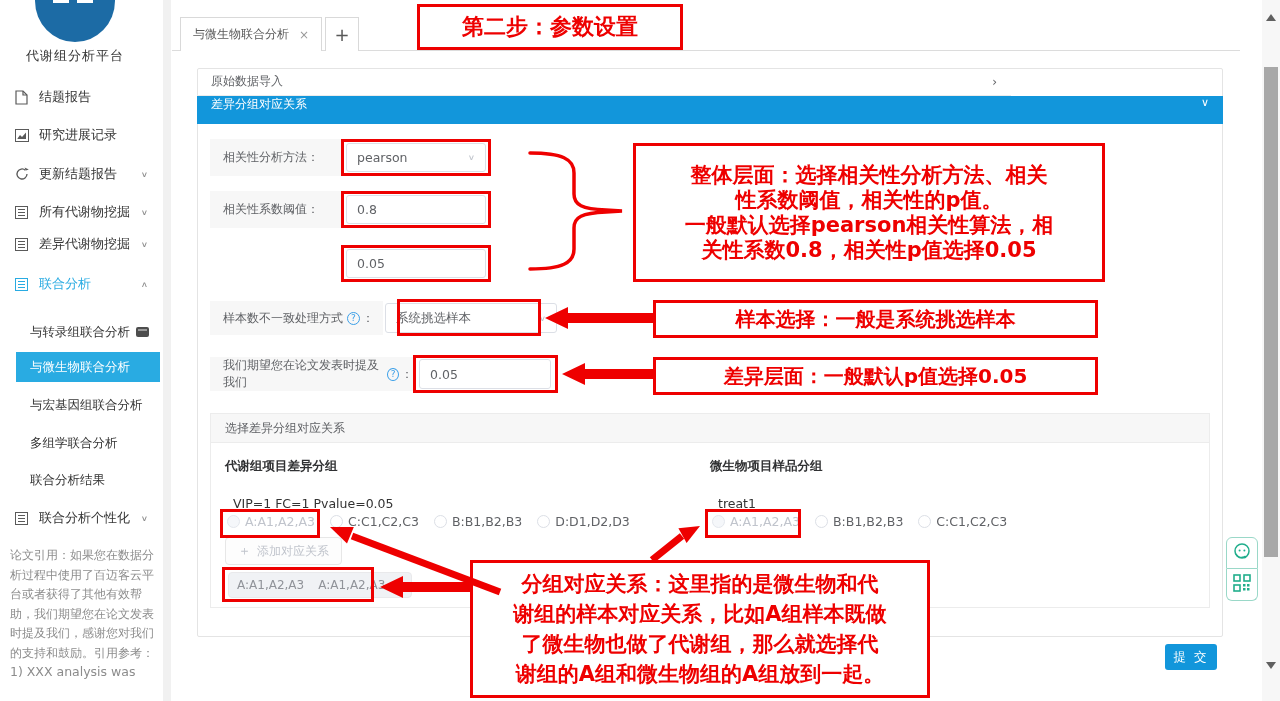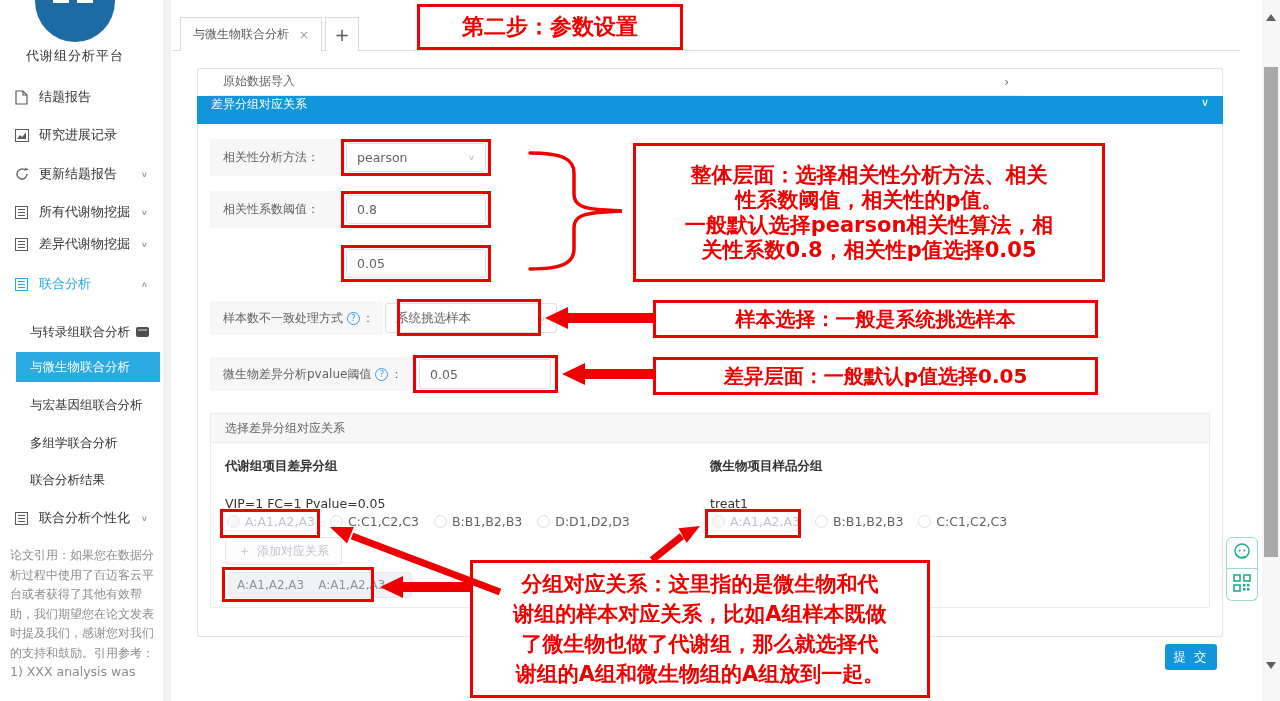--- a/index.html
+++ b/index.html
@@ -28,36 +28,36 @@
   .citation-ref{position:absolute;left:10px;top:664px;width:148px;font-size:12.5px;color:#8c8c8c;}
 
   
   .tabline{position:absolute;left:172px;top:50px;width:1068px;height:1px;background:#dcdcdc;z-index:1;}
   .tab{position:absolute;left:180px;top:17px;width:142px;height:34px;background:#fff;border:1px solid #d9d9d9;border-bottom:none;z-index:2;display:flex;align-items:center;justify-content:center;font-size:12px;color:#595959;cursor:pointer;}
   .tab-close{margin-left:10px;color:#9a9a9a;font-size:12px;cursor:pointer;}
   .tab-plus{position:absolute;left:325px;top:17px;width:34px;height:34px;background:#fff;border:1px solid #d9d9d9;border-bottom:none;z-index:2;display:flex;align-items:center;justify-content:center;font-size:18px;color:#595959;cursor:pointer;}
 
   
   .card{position:absolute;left:197px;top:68px;width:1026px;height:569px;background:#fff;border:1px solid #e4e4e4;border-radius:2px;z-index:1;}
-  .panel1{position:absolute;left:197px;top:68px;width:814px;height:28px;display:flex;align-items:center;padding:0 14px;font-size:12px;color:#606266;border-bottom:1px solid #ececec;cursor:pointer;z-index:2;margin-left:12px;}
+  .panel1{position:absolute;left:197px;top:68px;width:814px;height:28px;display:flex;align-items:center;padding:0 14px;font-size:12px;color:#606266;border-bottom:1px solid #ececec;cursor:pointer;z-index:2;}
   .panel1 .chev{margin-left:auto;color:#606266;font-size:12px;}
   .panel2{position:absolute;left:197px;top:96px;width:1026px;height:28px;display:flex;align-items:flex-start;padding:0 14px;font-size:12px;color:#fff;background:#1296db;cursor:pointer;z-index:2;}
   .panel2 .chev{margin-left:auto;color:#fff;font-size:11px;}
 
   
   .frow-label{position:absolute;background:#f7f7f7;color:#606266;font-size:12px;display:flex;align-items:center;padding-left:13px;z-index:2;}
   .ctl{position:absolute;background:#fff;border:1px solid #dcdfe6;border-radius:3px;font-size:12.5px;color:#606266;display:flex;align-items:center;padding:0 10px;z-index:2;}
   .ctl .sel-chev{margin-left:auto;color:#c0c4cc;font-size:10px;transform:scaleY(.8);}
   .help{display:inline-flex;align-items:center;justify-content:center;width:13px;height:13px;border:1px solid #3a9fe8;border-radius:50%;color:#3a9fe8;font-size:9px;margin:0 2px 0 4px;cursor:pointer;}
 
   
   .sec-head{position:absolute;left:210px;top:413px;width:1000px;height:30px;background:#f7f7f7;border:1px solid #ececec;display:flex;align-items:center;padding-left:14px;font-size:12px;color:#606266;z-index:2;}
   .sec-body{position:absolute;left:210px;top:443px;width:1000px;height:165px;border:1px solid #ececec;border-top:none;background:#fff;z-index:2;}
   .col-title{position:absolute;font-size:12.5px;font-weight:bold;color:#303133;z-index:3;}
-  .col-sub{position:absolute;font-size:12.5px;color:#333;z-index:3;}
+  .col-sub{position:absolute;font-size:12.5px;color:#333;z-index:3;margin-left:8px;}
   .radio-row{position:absolute;display:flex;align-items:center;z-index:3;}
   .radio{display:inline-flex;align-items:center;margin-right:15px;cursor:pointer;}
   .rdot{width:13px;height:13px;border-radius:50%;border:1px solid #dcdfe6;background:#fff;margin-right:5px;flex:0 0 13px;}
   .rdot.dis{background:#f5f7fa;border-color:#e4e7ed;}
   .rlabel{font-size:12.5px;color:#606266;}
   .rlabel.dis{color:#c0c4cc;}
   .add-btn{position:absolute;left:225px;top:537px;height:28px;padding:0 12px;border:1px solid #e7e7e7;border-radius:4px;background:#fdfdfd;color:#c0c4cc;font-size:12px;display:flex;align-items:center;z-index:3;cursor:pointer;}
   .add-btn .plus{margin-right:6px;font-size:13px;}
   .pair-tag{position:absolute;left:228px;top:572px;height:26px;background:#f0f2f5;border:1px solid #e9e9eb;border-radius:4px;display:flex;align-items:center;padding:0 8px;font-size:12px;color:#909399;z-index:3;}
   .pair-tag .t2{margin-left:14px;}
@@ -243,21 +243,21 @@
     <span>样本数不一致处理方式</span>
     <span class="help">?</span>
     <span>：</span>
   </div>
   <div class="ctl" style="left:385px;top:303px;width:172px;height:30px;justify-content:center">
     <span>系统挑选样本</span>
     <span class="sel-chev">∨</span>
   </div>
 
   <div class="frow-label" style="left:210px;top:357px;width:203px;height:34px">
-    <span>微生物差异分析pvalue阈值</span>
+    <span>我们期望您在论文发表时提及我们</span>
     <span class="help">?</span>
     <span>：</span>
   </div>
   <div class="ctl" style="left:419px;top:359px;width:132px;height:30px">
     <span>0.05</span>
   </div>
 
   <div class="sec-head">
     <span>选择差异分组对应关系</span>
   </div>

